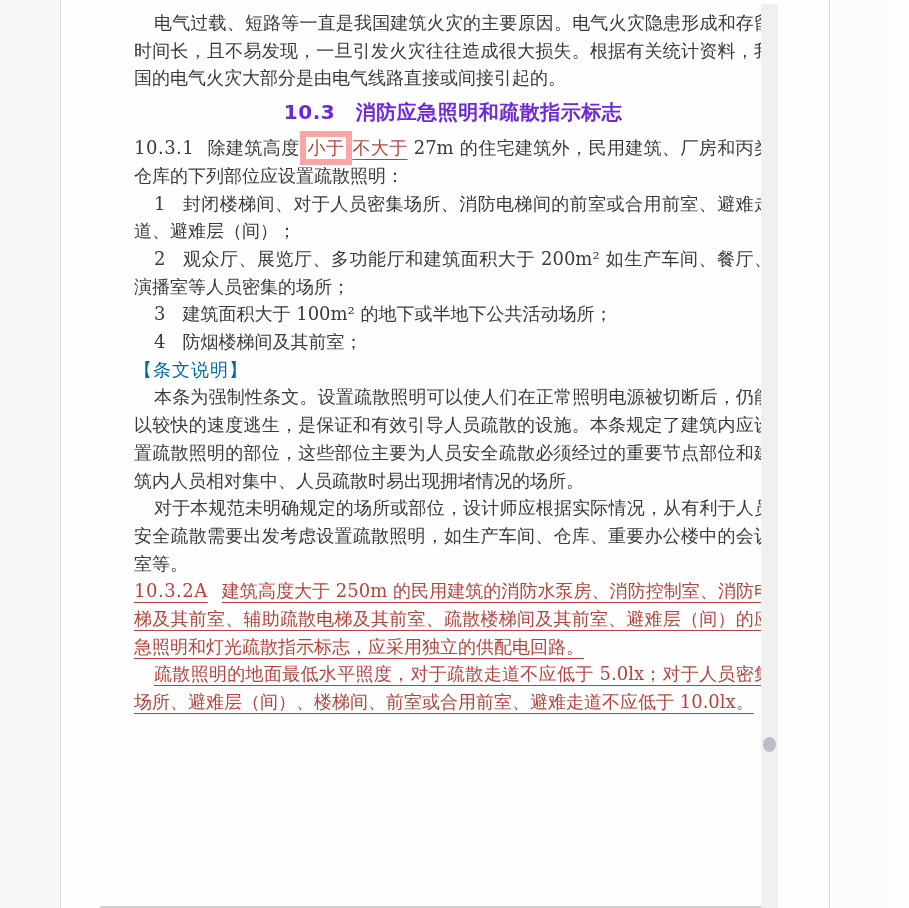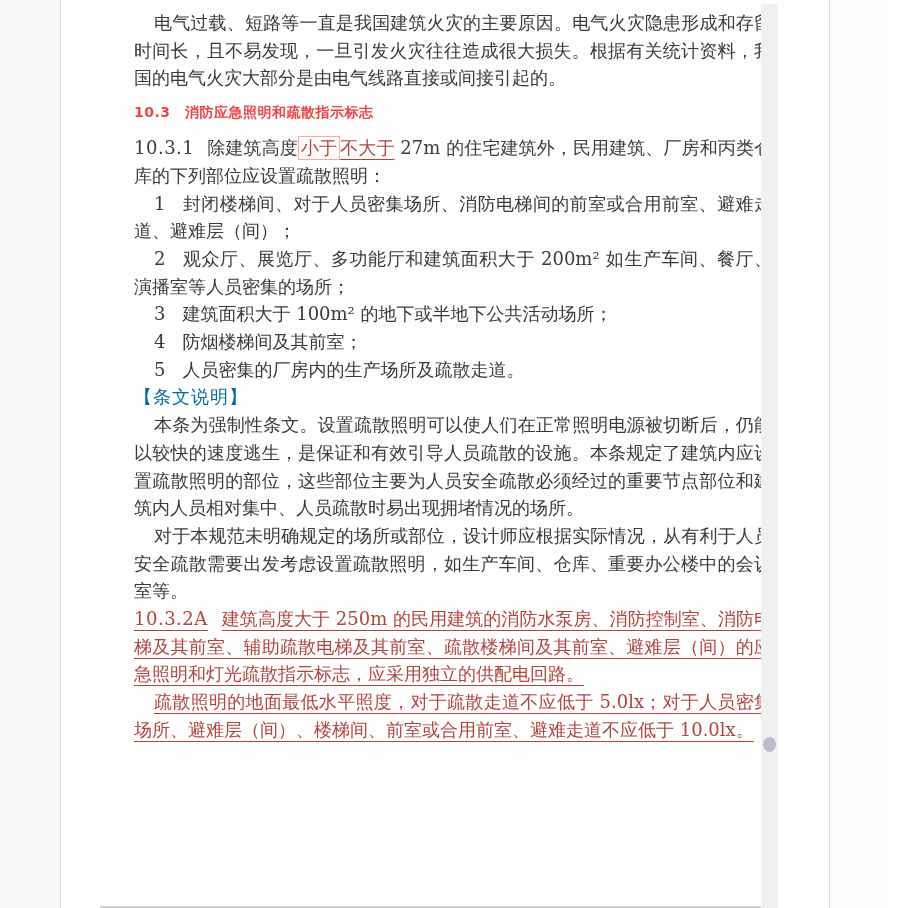--- a/index.html
+++ b/index.html
@@ -46,34 +46,35 @@
     line-height: 27.7px;
     color: var(--body-text, #3a3a3a);
     text-align: justify;
   }
   .content p { margin: 0; }
   .indent { text-indent: 20px; }
 
   .section-heading {
     font-family: "DejaVu Sans", "Liberation Sans", sans-serif;
     font-weight: bold;
-    font-size: 14px;
-    color: #ef4444;
+    font-size: 20px;
+    color: #6d28d9;
+    text-align: center;
     letter-spacing: .5px;
     margin: 5px 0 7px 0;
     line-height: 30px;
   }
   .clause { margin-top: 3px; }
   .clause-num { margin-right: 13px; letter-spacing: .5px; }
   .list-item { margin-top: 1px; text-indent: 20px; }
   .item-num { margin-right: 17px; }
 
   .deleted-box {
     color: var(--revision-red, #b2443e);
-    border: 1px solid #fca5a5;
+    border: 6px solid #fca5a5;
     padding: 0 2px 1px 2px;
   }
   .inserted {
     color: var(--revision-red, #b2443e);
     text-decoration: underline;
     text-underline-offset: 5px;
     text-decoration-thickness: 1px;
   }
 
   .commentary-label {
@@ -116,23 +117,20 @@
       </p>
       <p class="list-item">
         <span class="item-num">2</span><span>观众厅、展览厅、多功能厅和建筑面积大于 200m² 如生产车间、餐厅、演播室等人员密集的场所；</span>
       </p>
       <p class="list-item">
         <span class="item-num">3</span><span>建筑面积大于 100m² 的地下或半地下公共活动场所；</span>
       </p>
       <p class="list-item">
         <span class="item-num">4</span><span>防烟楼梯间及其前室；</span>
       </p>
-      <p class="list-item">
-        <span class="item-num">5</span><span>人员密集的厂房内的生产场所及疏散走道。</span>
-      </p>
 
       <p class="commentary-label">【条文说明】</p>
 
       <p class="indent">本条为强制性条文。设置疏散照明可以使人们在正常照明电源被切断后，仍能以较快的速度逃生，是保证和有效引导人员疏散的设施。本条规定了建筑内应设置疏散照明的部位，这些部位主要为人员安全疏散必须经过的重要节点部位和建筑内人员相对集中、人员疏散时易出现拥堵情况的场所。</p>
 
       <p class="indent">对于本规范未明确规定的场所或部位，设计师应根据实际情况，从有利于人员安全疏散需要出发考虑设置疏散照明，如生产车间、仓库、重要办公楼中的会议室等。</p>
 
       <p class="revision">
         <span class="clause-num">10.3.2A</span><span>建筑高度大于 250m 的民用建筑的消防水泵房、消防控制室、消防电梯及其前室、辅助疏散电梯及其前室、疏散楼梯间及其前室、避难层（间）的应急照明和灯光疏散指示标志，应采用独立的供配电回路。</span>
       </p>

